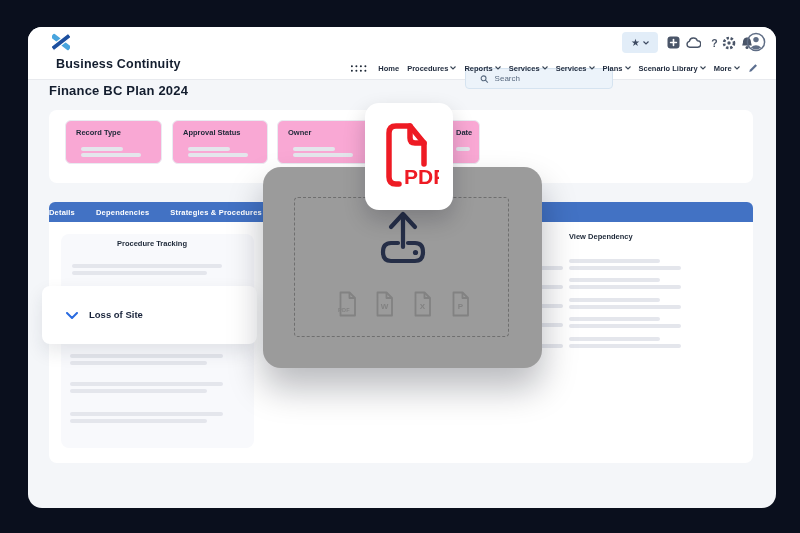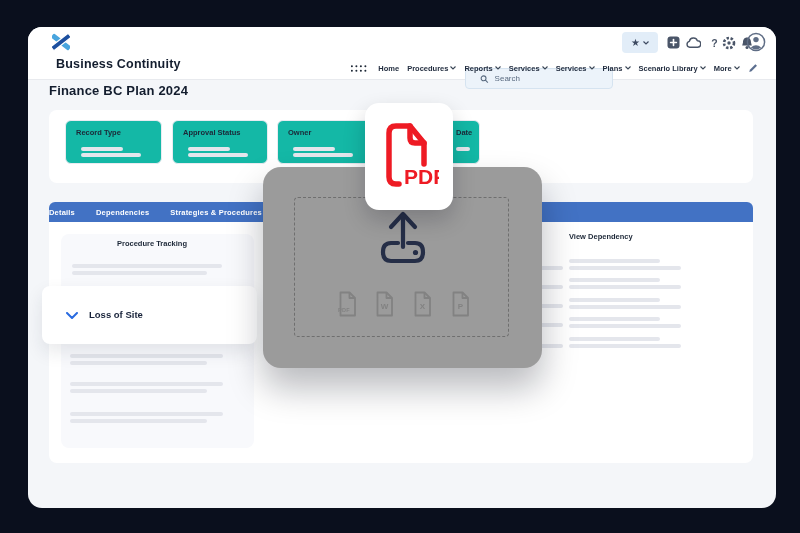--- a/index.html
+++ b/index.html
@@ -38,21 +38,21 @@
   .navrow{
     left:322px;top:33px;width:408px;height:16px;display:flex;align-items:center;
     justify-content:flex-end;gap:8px;font-size:7.5px;color:#232e40;font-weight:bold;
   }
   .navitem{display:flex;align-items:center;gap:2px;white-space:nowrap;cursor:default;}
   .waffle{margin-right:3px;}
   
   .pagetitle{left:21px;top:56px;font-size:13px;font-weight:bold;color:#131d2e;letter-spacing:.2px;}
   .filterwrap{left:21px;top:83px;width:704px;height:73px;background:#ffffff;border-radius:8px;}
   .fcard{
-    top:93px;height:44px;background:#14b8a6;border:1px solid #e9ebf1;border-radius:6px;box-sizing:border-box;
+    top:93px;height:44px;background:#f9a8d4;border:1px solid #e9ebf1;border-radius:6px;box-sizing:border-box;
   }
   .fcard .flab{position:absolute;left:10px;top:7px;font-size:7.5px;font-weight:bold;color:#1c2737;}
   .fcard.c4 .flab{left:69px;}
   .sk{position:absolute;background:#e4e6ec;border-radius:2px;height:4px;}
   
   .tabbar{
     left:21px;top:175px;width:704px;height:20px;background:#4272c4;border-radius:6px 6px 0 0;
     display:flex;align-items:center;gap:21px;box-sizing:border-box;
   }
   .tab{font-size:7.5px;font-weight:bold;color:#ffffff;letter-spacing:.2px;white-space:nowrap;}

